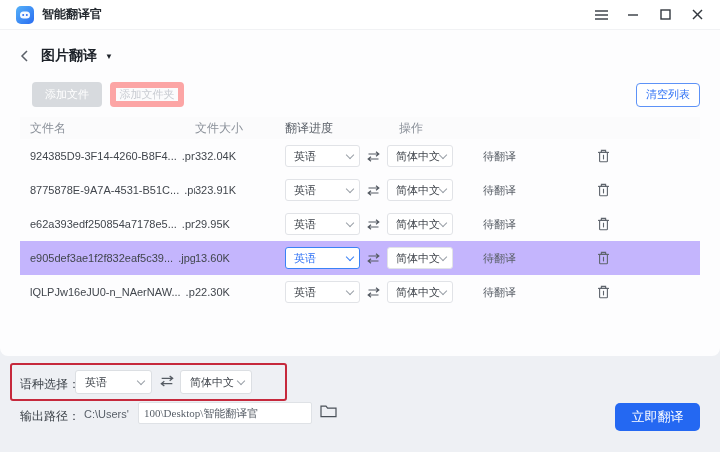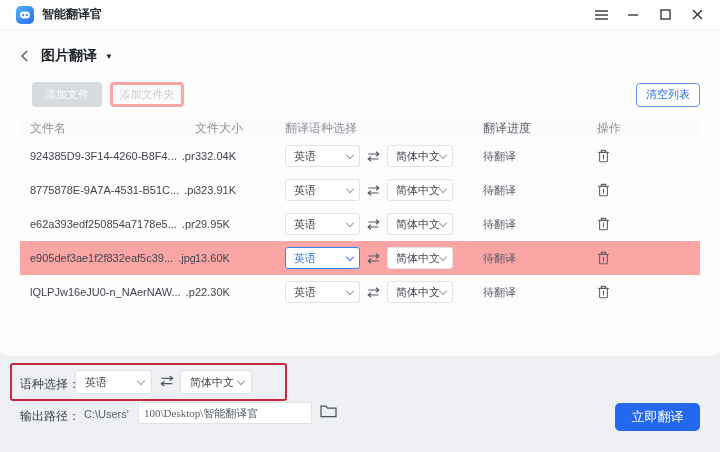--- a/index.html
+++ b/index.html
@@ -23,29 +23,29 @@
   .main { position:absolute; top:30px; left:0; width:720px; height:326px;
     background:#fdfdfe; border-radius:0 0 8px 8px; }
   .nav { display:flex; align-items:center; padding:17px 20px 0 20px; }
   .nav-title { font-size:14px; font-weight:bold; color:#1d2229; margin-left:12px; }
   .nav-caret { font-size:8px; color:#1d2229; margin-left:8px; }
   .toolbar { display:flex; align-items:center; padding:17px 20px 0 32px; }
   .btn { height:25px; border-radius:4px; font-size:11px; display:flex; align-items:center;
     justify-content:center; cursor:default; }
   .btn-addfile { width:70px; background:#d7dade; color:#ffffff; border:none; }
   .btn-addfolder { width:74px; margin-left:8px; background:#fbfbfc; color:#c9ccd2;
-    border:3px solid #fca5a5; }
+    border:6px solid #fca5a5; }
   .btn-clear { width:64px; height:24px; margin-left:auto; background:#ffffff;
     color:#2f72f5; border:1px solid #5d92f7; cursor:pointer; }
   
   .table { margin:10px 20px 0 20px; }
   .thead, .trow { display:flex; align-items:center; }
   .thead { height:22px; color:#8b919a; font-size:12px; background:#fbfbfc; }
   .trow { height:34px; font-size:11px; color:#41464d; }
-  .trow.selected { background:#fca5a5; }
+  .trow.selected { background:#c4b5fd; }
   .c-name { width:175px; padding-left:10px; display:flex; align-items:baseline; white-space:nowrap; overflow:hidden; }
   .c-name .ext { margin-left:5px; }
   .c-size { width:90px; }
   .c-lang { width:198px; display:flex; align-items:center; }
   .c-status { width:110px; color:#5a6068; }
   .c-op { flex:1; padding-left:4px; display:flex; align-items:center; }
   .dd { height:22px; background:#ffffff; border:1px solid #e1e3e7; border-radius:3px;
     display:flex; align-items:center; padding:0 6px 0 8px; cursor:pointer; color:#3f444b; }
   .dd-src { width:75px; }
   .dd-tgt { width:66px; }
@@ -133,21 +133,20 @@
   <div class="toolbar">
     <button class="btn btn-addfile">添加文件</button>
     <button class="btn btn-addfolder">添加文件夹</button>
     <button class="btn btn-clear">清空列表</button>
   </div>
 
   <div class="table">
     <div class="thead">
       <div class="c-name">文件名</div>
       <div class="c-size">文件大小</div>
-      <div class="c-lang">翻译语种选择</div>
       <div class="c-status">翻译进度</div>
       <div class="c-op">操作</div>
     </div>
 
     <div class="trow">
       <div class="c-name">
           <span>924385D9-3F14-4260-B8F4...</span>
           <span class="ext">.png</span>
         </div>
       <div class="c-size">332.04K</div>

